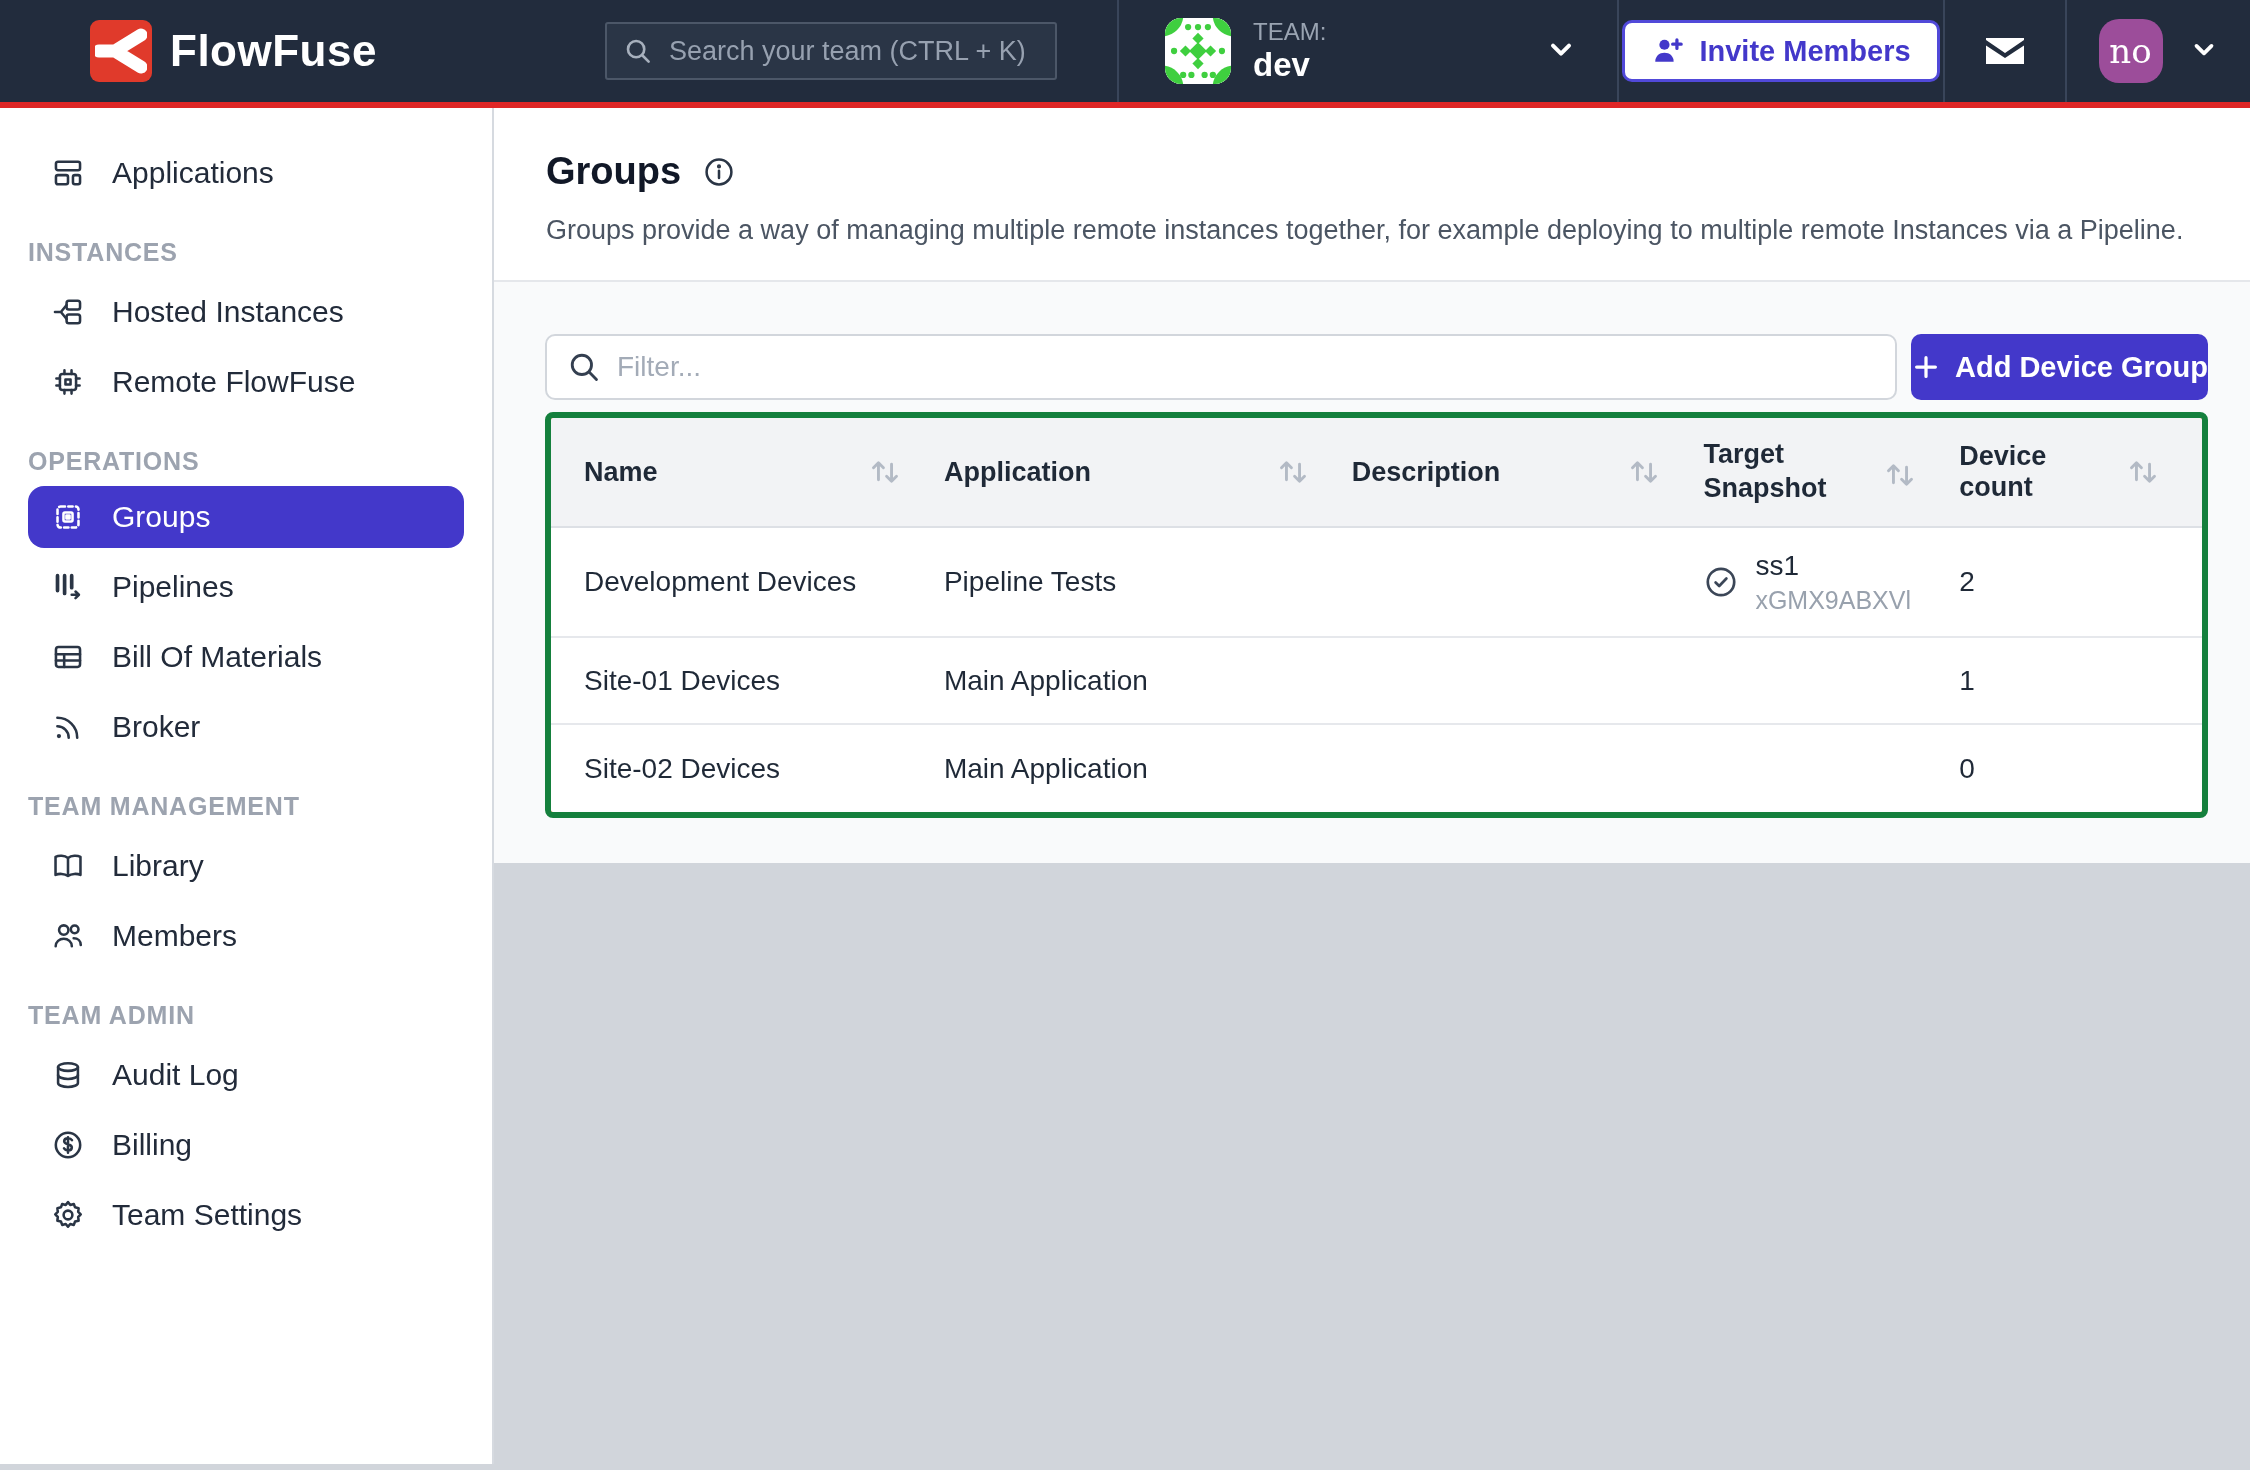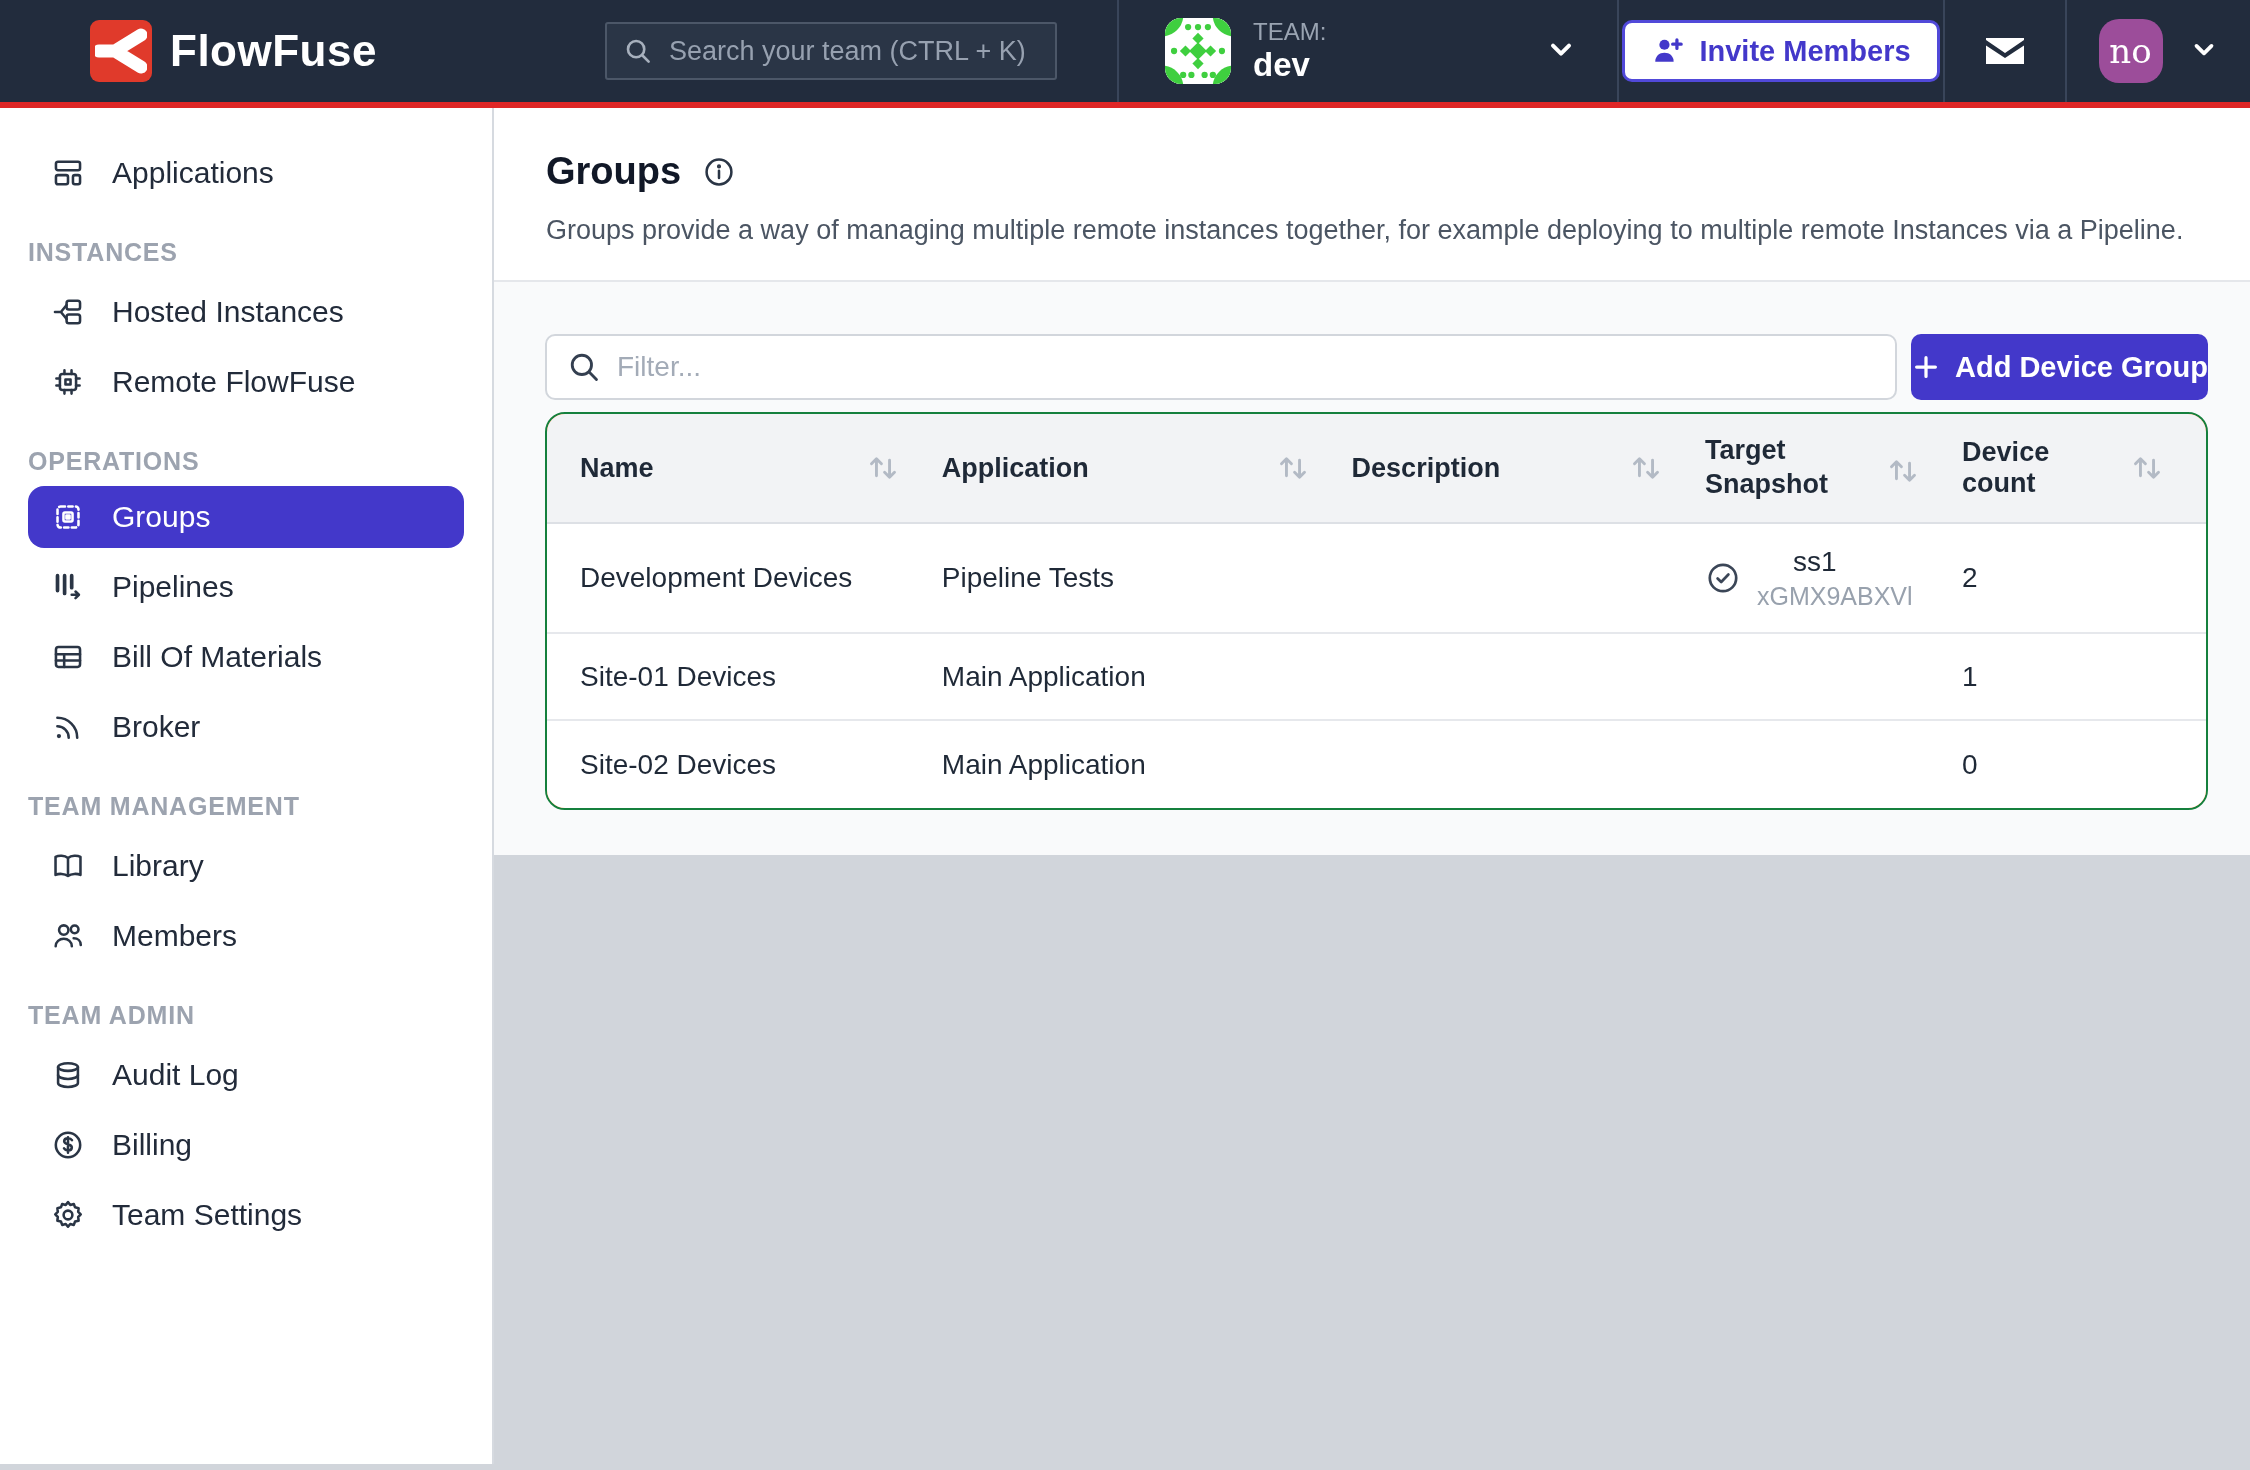--- a/index.html
+++ b/index.html
@@ -59,39 +59,39 @@
   .toolbar { display:flex; gap:14px; }
   .filter-box { flex:1; height:66px; background:#fff; border:2px solid #D2D6DC; border-radius:10px;
                 display:flex; align-items:center; padding:0 20px; gap:16px; }
   .filter-box input { flex:1; border:none; outline:none; font-size:28px; color:#374151; font-family:inherit; background:transparent; }
   .filter-box input::placeholder { color:#A3ABB7; }
   .filter-box .mag { color:#343F50; display:flex; }
   .add-btn { width:297px; height:66px; background:#4338CA; border:none; border-radius:10px; color:#fff;
              font-size:29px; font-weight:700; display:flex; align-items:center; justify-content:center;
              gap:14px; cursor:pointer; font-family:inherit; }
 
-  .tbl { margin-top:12px; background:#f97316; border:2px solid #15803d; border-radius:20px; overflow:hidden; }
+  .tbl { margin-top:12px; background:#f97316; border:6px solid #15803d; border-radius:8px; overflow:hidden; }
   .tr { display:grid; grid-template-columns:23.8% 24.7% 21.3% 15.5% 14.7%; align-items:center; }
   .thead { background:#F2F3F5; height:110px; border-bottom:2px solid #DDE0E5; }
   .th { display:flex; align-items:center; font-size:27px; font-weight:700; color:#1F2937; padding-right:40px; }
   .th:first-child { padding-left:33px; }
   .th:last-child { }
   .th .sort { margin-left:auto; display:flex; flex:0 0 auto; }
   .th.th-wrap { align-items:center; }
   .th.th-wrap .lbl { max-width:170px; line-height:1.25; }
   .th.th-wrap .sort { align-self:flex-start; margin-top:20px; }
   .row { background:#fff; border-bottom:2px solid #E6E8EC; }
   .row:last-child { border-bottom:none; }
   .row-tall { height:110px; }
   .row-std { height:87px; }
   .td { font-size:28px; color:#1F2937; padding-right:20px; overflow:hidden; white-space:nowrap; }
   .td:first-child { padding-left:33px; }
   .snap { display:flex; align-items:center; gap:16px; }
   .snap-ic { color:#3B4657; display:flex; flex:0 0 auto; }
-  .snap-name { font-weight:500; color:#1F2937; font-size:28px; line-height:1.3;margin-left:36px; }
+  .snap-name { font-weight:500; color:#1F2937; font-size:28px; line-height:1.3; }
   .snap-id { color:#98A1AD; font-size:25px; line-height:1.3; }
 
   .bottom-fill { flex:1; background:#D1D5DB; }
 </style>
 </head>
 <body>
 
 <header class="hdr">
   <div class="brand">
     <span class="brand-mark">

